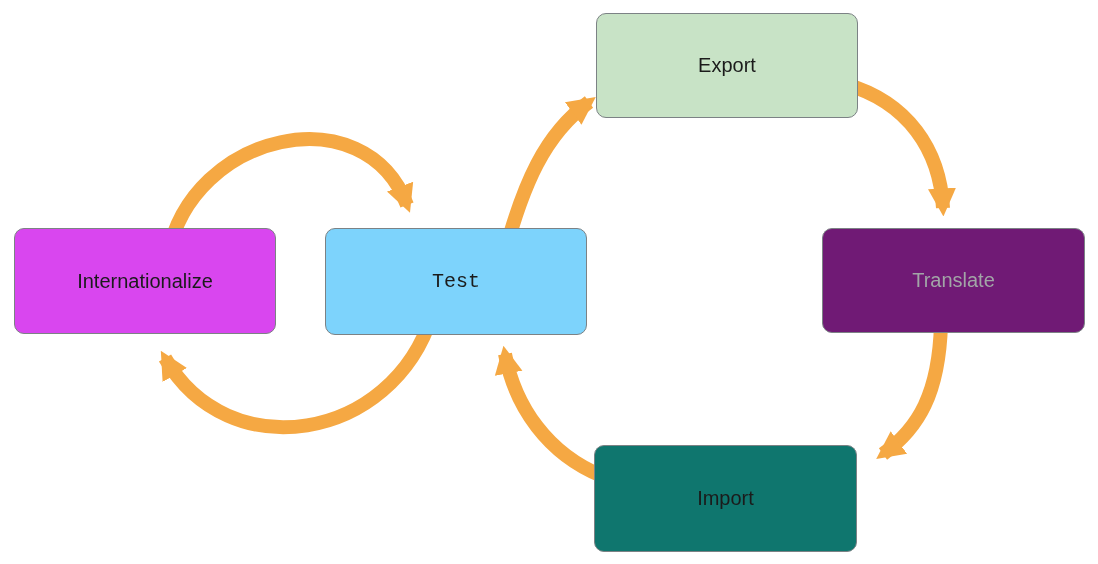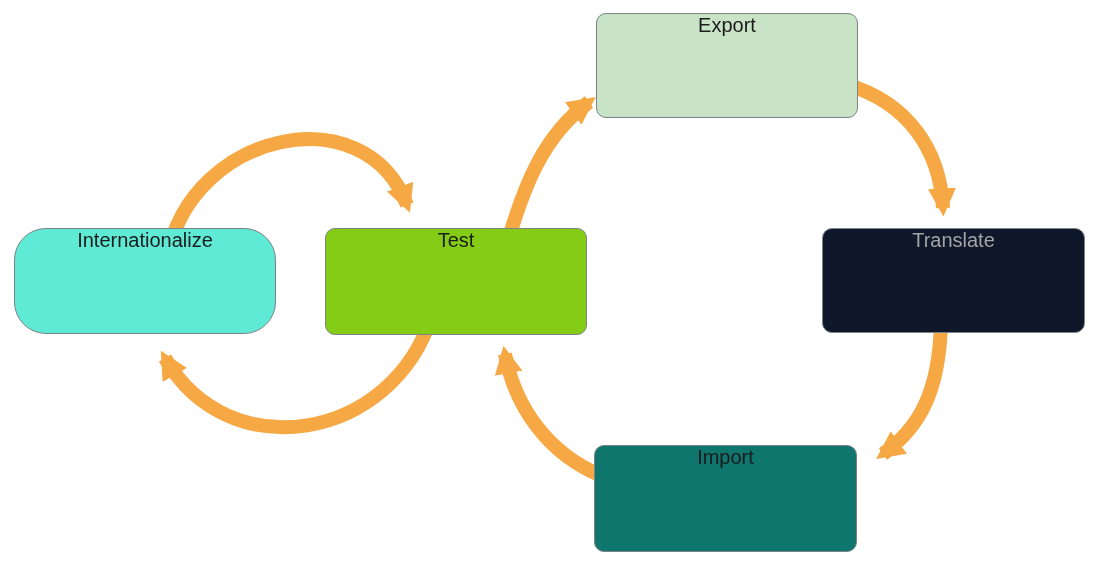--- a/index.html
+++ b/index.html
@@ -25,21 +25,21 @@
   }
   .arrow {
     fill: none;
     stroke-width: 14;
     stroke-linecap: butt;
   }
   .node {
     position: absolute;
     z-index: 2;
     display: flex;
-    align-items: flex-start;
+    align-items: center;
     justify-content: center;
     border: 1.5px solid #7c8285;
     border-radius: 10px;
     box-sizing: border-box;
     font-size: 20px;
     color: #1b1b1b;
     text-align: center;
   }
   #n-internationalize { left: 14px;  top: 228px; width: 262px; height: 106px; }
   #n-test            { left: 325px; top: 228px; width: 262px; height: 107px; }
@@ -59,33 +59,33 @@
       </marker>
     </defs>
     <path class="arrow" d="M 168 255 C 192 132, 365 94, 407 205" marker-end="url(#head)" stroke="#F5A843"></path>
     <path class="arrow" d="M 432 315 C 392 442, 228 468, 165 358" marker-end="url(#head)" stroke="#F5A843"></path>
     <path class="arrow" d="M 498 280 C 522 178, 548 132, 589 102" marker-end="url(#head)" stroke="#F5A843"></path>
     <path class="arrow" d="M 845 84 C 908 102, 940 150, 943 208" marker-end="url(#head)" stroke="#F5A843"></path>
     <path class="arrow" d="M 941 324 C 939 393, 919 428, 883 454" marker-end="url(#head)" stroke="#F5A843"></path>
     <path class="arrow" d="M 602 476 C 548 454, 515 407, 505 354" marker-end="url(#head)" stroke="#F5A843"></path>
   </svg>
 
-  <div class="node" id="n-internationalize" style="background: #5eead4; color: rgb(27, 27, 27); border-color: rgb(124, 130, 133); border-radius: 32px;">
+  <div class="node" id="n-internationalize" style="background: #d946ef; color: rgb(27, 27, 27); border-color: rgb(124, 130, 133);">
     <span>Internationalize</span>
   </div>
 
-  <div class="node" id="n-test" style="background: #84cc16; color: rgb(27, 27, 27); border-color: rgb(124, 130, 133);">
+  <div class="node" id="n-test" style="background: #7dd3fc; color: rgb(27, 27, 27); border-color: rgb(124, 130, 133); font-family: Liberation Mono, monospace;">
     <span>Test</span>
   </div>
 
   <div class="node" id="n-export" style="background: rgb(200, 227, 198); color: rgb(27, 27, 27); border-color: rgb(124, 130, 133);">
     <span>Export</span>
   </div>
 
-  <div class="node" id="n-translate" style="background: #0f172a; color: rgb(162, 165, 167); border-color: rgb(124, 130, 133);">
+  <div class="node" id="n-translate" style="background: #701a75; color: rgb(162, 165, 167); border-color: rgb(124, 130, 133);">
     <span>Translate</span>
   </div>
 
   <div class="node" id="n-import" style="background: #0f766e; color: rgb(27, 27, 27); border-color: rgb(124, 130, 133);">
     <span>Import</span>
   </div>
 
 </div>
 
 </body></html>

